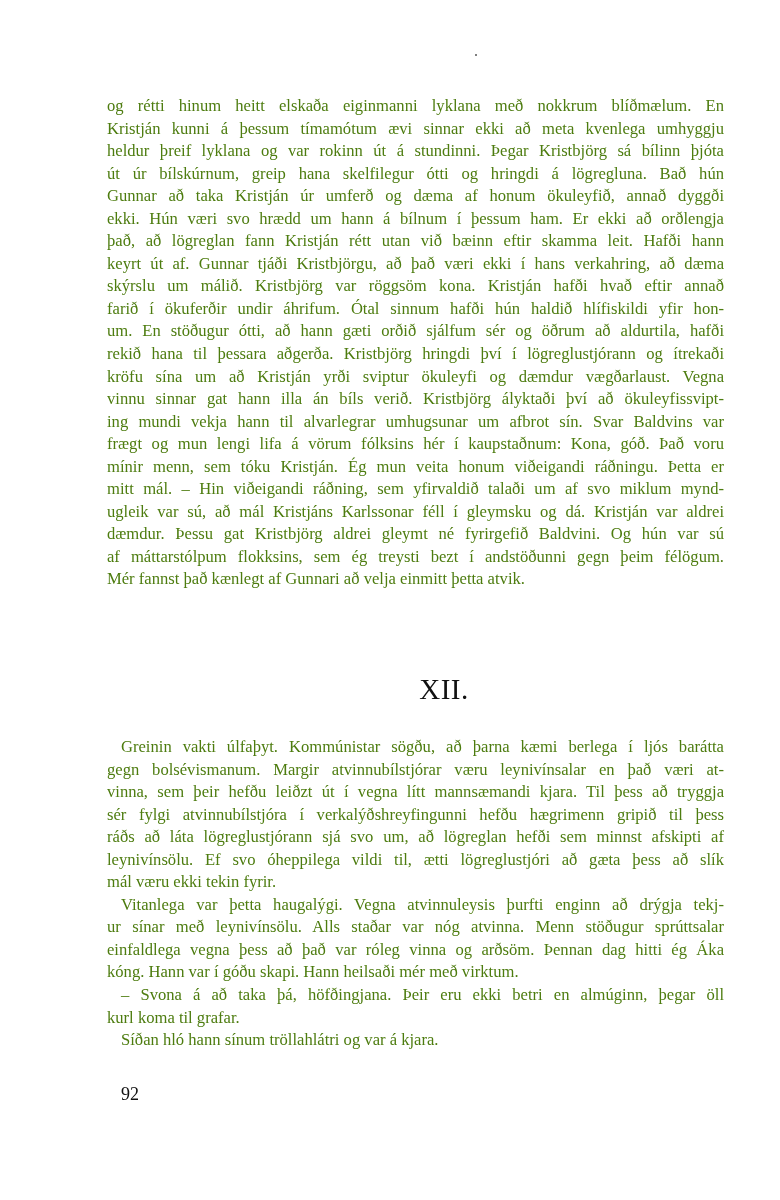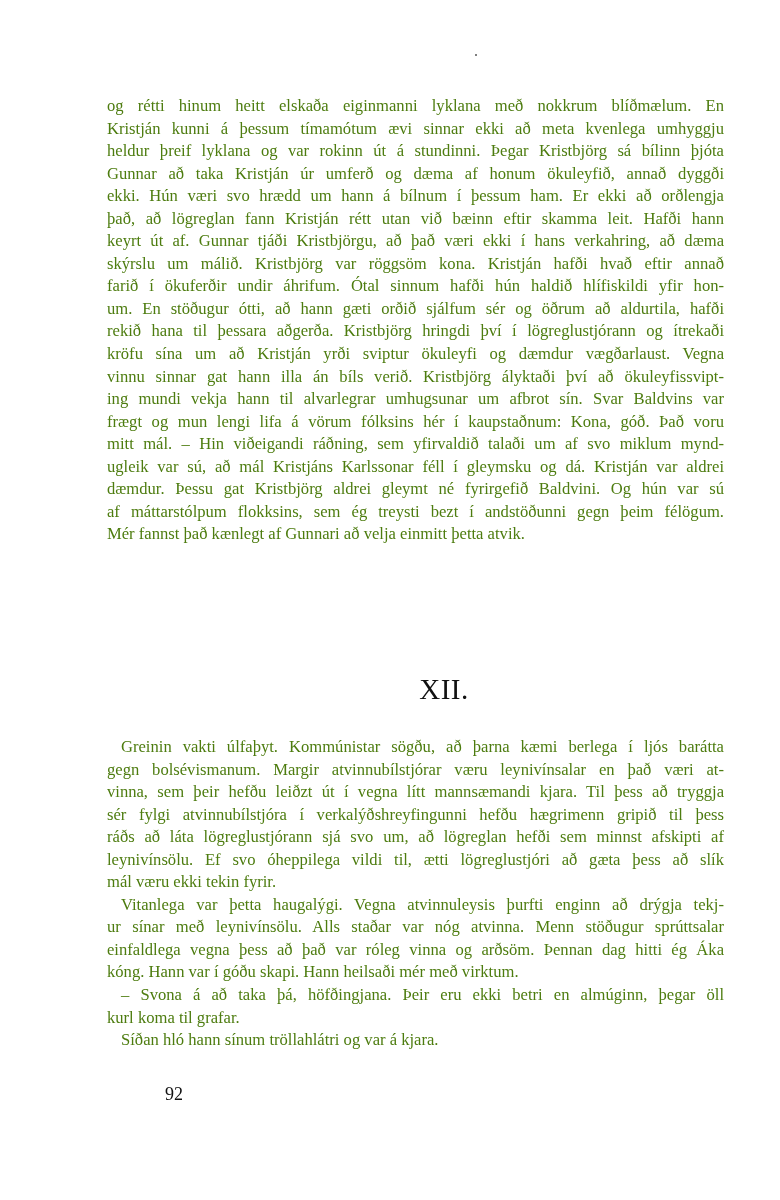--- a/index.html
+++ b/index.html
@@ -7,44 +7,46 @@
   .page { position: absolute; left: 0; top: 0; width: 780px; height: 1200px; background: #ffffff; }
   .speck { position: absolute; left: 475px; top: 54px; width: 2px; height: 2px; background: #555; border-radius: 1px; }
   .text-block { position: absolute; left: 107px; width: 617px; font-family: Liberation Serif, serif; font-size: 16.6px; color: #4d7c0f; }
   .line { height: 22.55px; line-height: 22.55px; white-space: nowrap; text-align: justify; text-align-last: justify; }
   .line.last { text-align-last: left; }
   .line.indent { padding-left: 14px; }
   .block1 { top: 95px; }
   .heading { position: absolute; left: 0; width: 780px; top: 673px; text-align: center; font-family: "Liberation Serif", "DejaVu Serif", serif; font-size: 29px; color: #111; letter-spacing: 0.5px; }
   .heading span { position: relative; left: 54px; }
   .block2 { top: 736px; }
-  .page-number { position: absolute; left: 121px; top: 1084px; font-family: "Liberation Serif", "DejaVu Serif", serif; font-size: 18px; color: #111; margin-left: 44px; }
+  .page-number { position: absolute; left: 121px; top: 1084px; font-family: "Liberation Serif", "DejaVu Serif", serif; font-size: 18px; color: #111; }
 </style>
 </head>
 <body>
 
 <div class="page">
   <div class="speck"></div>
 
   <div class="text-block block1">
     <div class="line">og rétti hinum heitt elskaða eiginmanni lyklana með nokkrum blíðmælum. En</div>
     <div class="line">Kristján kunni á þessum tímamótum ævi sinnar ekki að meta kvenlega umhyggju</div>
     <div class="line">heldur þreif lyklana og var rokinn út á stundinni. Þegar Kristbjörg sá bílinn þjóta</div>
+    <div class="line">út úr bílskúrnum, greip hana skelfilegur ótti og hringdi á lögregluna. Bað hún</div>
     <div class="line">Gunnar að taka Kristján úr umferð og dæma af honum ökuleyfið, annað dyggði</div>
     <div class="line">ekki. Hún væri svo hrædd um hann á bílnum í þessum ham. Er ekki að orðlengja</div>
     <div class="line">það, að lögreglan fann Kristján rétt utan við bæinn eftir skamma leit. Hafði hann</div>
     <div class="line">keyrt út af. Gunnar tjáði Kristbjörgu, að það væri ekki í hans verkahring, að dæma</div>
     <div class="line">skýrslu um málið. Kristbjörg var röggsöm kona. Kristján hafði hvað eftir annað</div>
     <div class="line">farið í ökuferðir undir áhrifum. Ótal sinnum hafði hún haldið hlífiskildi yfir hon-</div>
     <div class="line">um. En stöðugur ótti, að hann gæti orðið sjálfum sér og öðrum að aldurtila, hafði</div>
     <div class="line">rekið hana til þessara aðgerða. Kristbjörg hringdi því í lögreglustjórann og ítrekaði</div>
     <div class="line">kröfu sína um að Kristján yrði sviptur ökuleyfi og dæmdur vægðarlaust. Vegna</div>
     <div class="line">vinnu sinnar gat hann illa án bíls verið. Kristbjörg ályktaði því að ökuleyfissvipt-</div>
     <div class="line">ing mundi vekja hann til alvarlegrar umhugsunar um afbrot sín. Svar Baldvins var</div>
     <div class="line">frægt og mun lengi lifa á vörum fólksins hér í kaupstaðnum: Kona, góð. Það voru</div>
+    <div class="line">mínir menn, sem tóku Kristján. Ég mun veita honum viðeigandi ráðningu. Þetta er</div>
     <div class="line">mitt mál. – Hin viðeigandi ráðning, sem yfirvaldið talaði um af svo miklum mynd-</div>
     <div class="line">ugleik var sú, að mál Kristjáns Karlssonar féll í gleymsku og dá. Kristján var aldrei</div>
     <div class="line">dæmdur. Þessu gat Kristbjörg aldrei gleymt né fyrirgefið Baldvini. Og hún var sú</div>
     <div class="line">af máttarstólpum flokksins, sem ég treysti bezt í andstöðunni gegn þeim félögum.</div>
     <div class="line last">Mér fannst það kænlegt af Gunnari að velja einmitt þetta atvik.</div>
   </div>
 
   <div class="heading">
     <span>XII.</span>
   </div>

